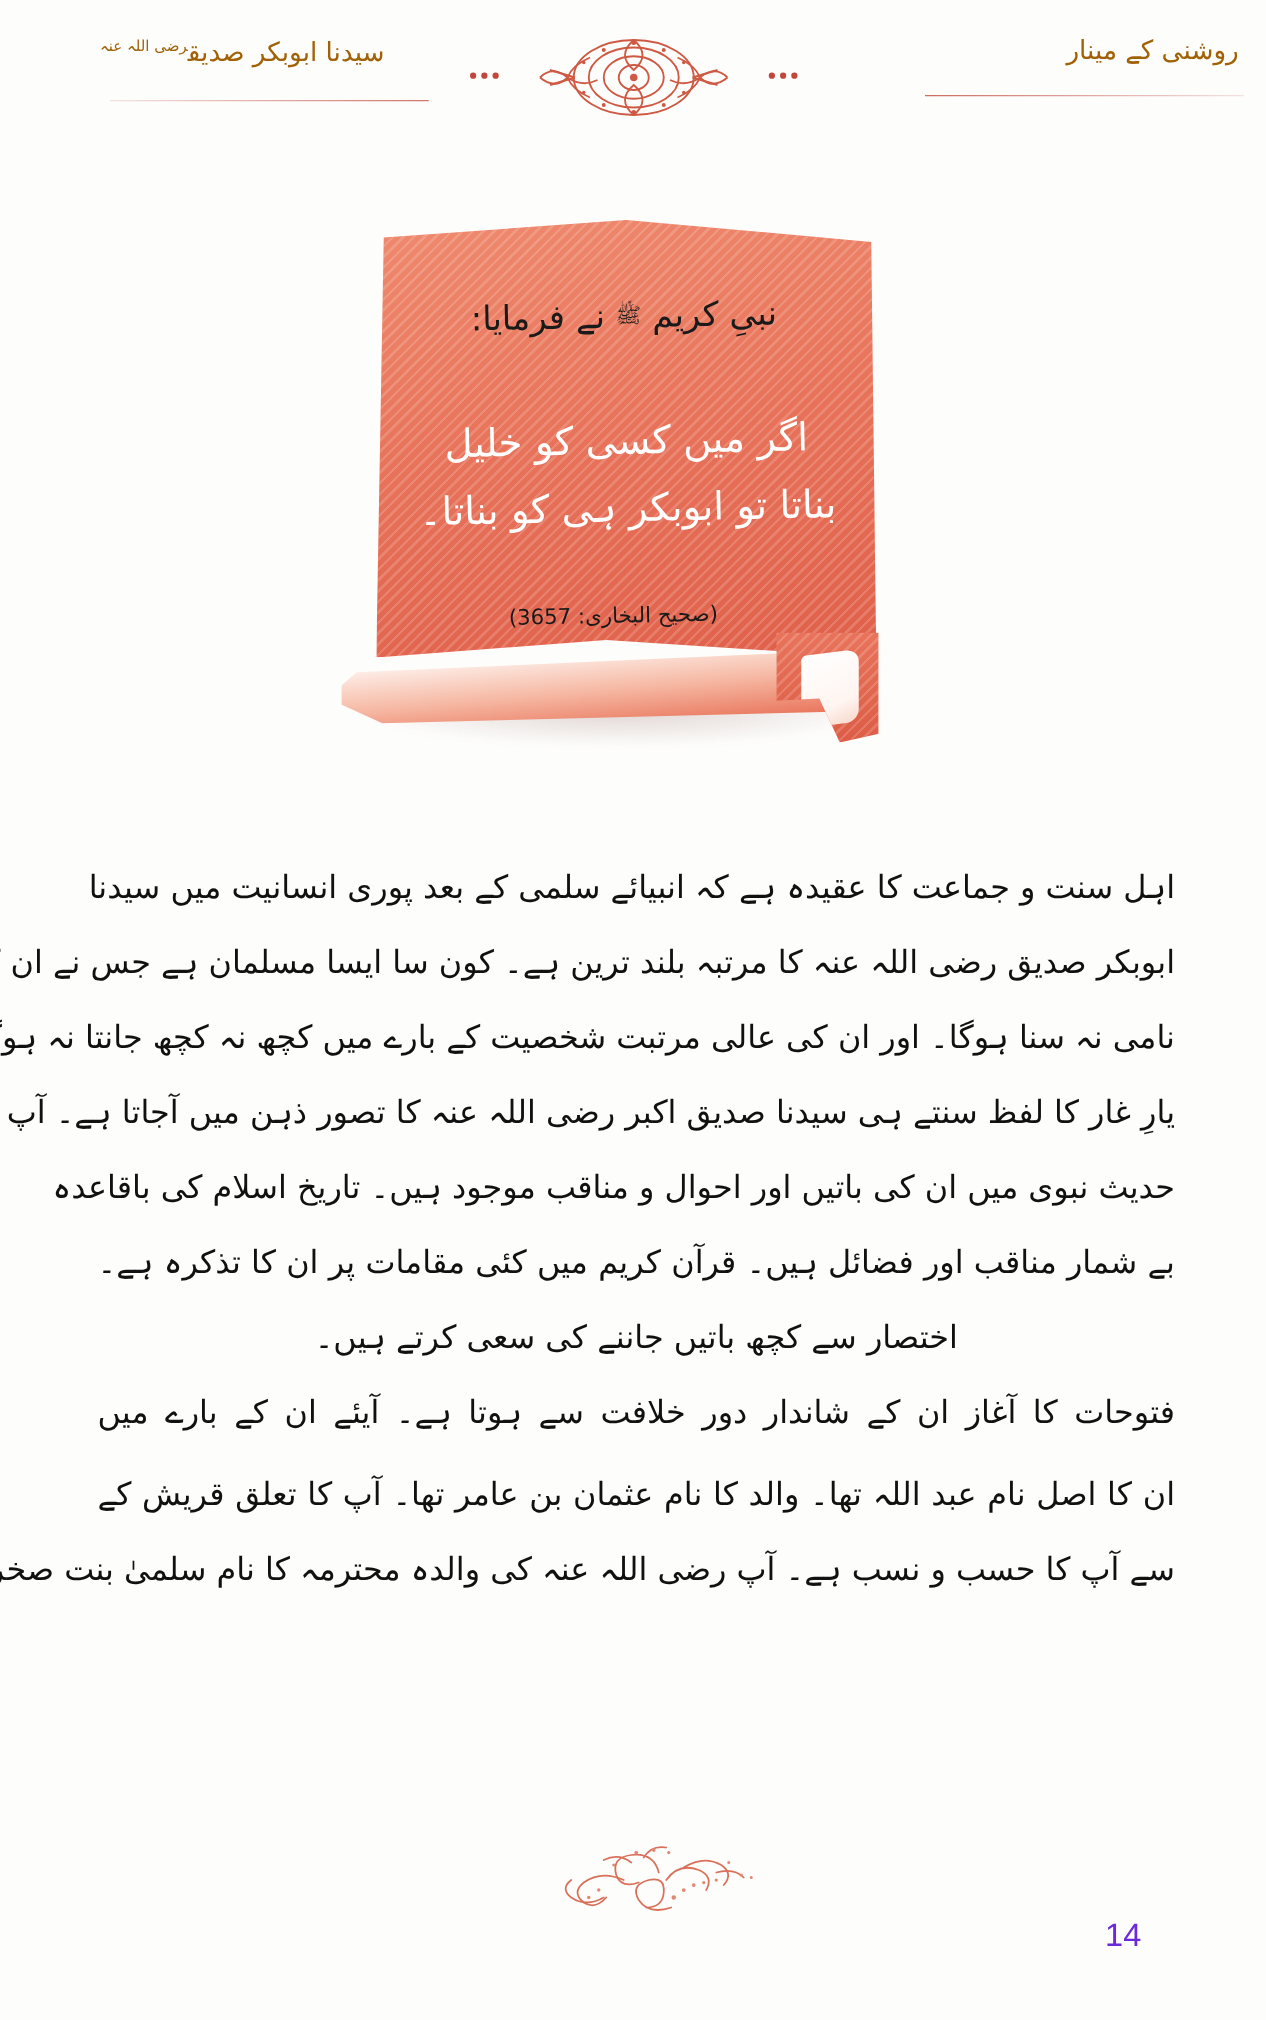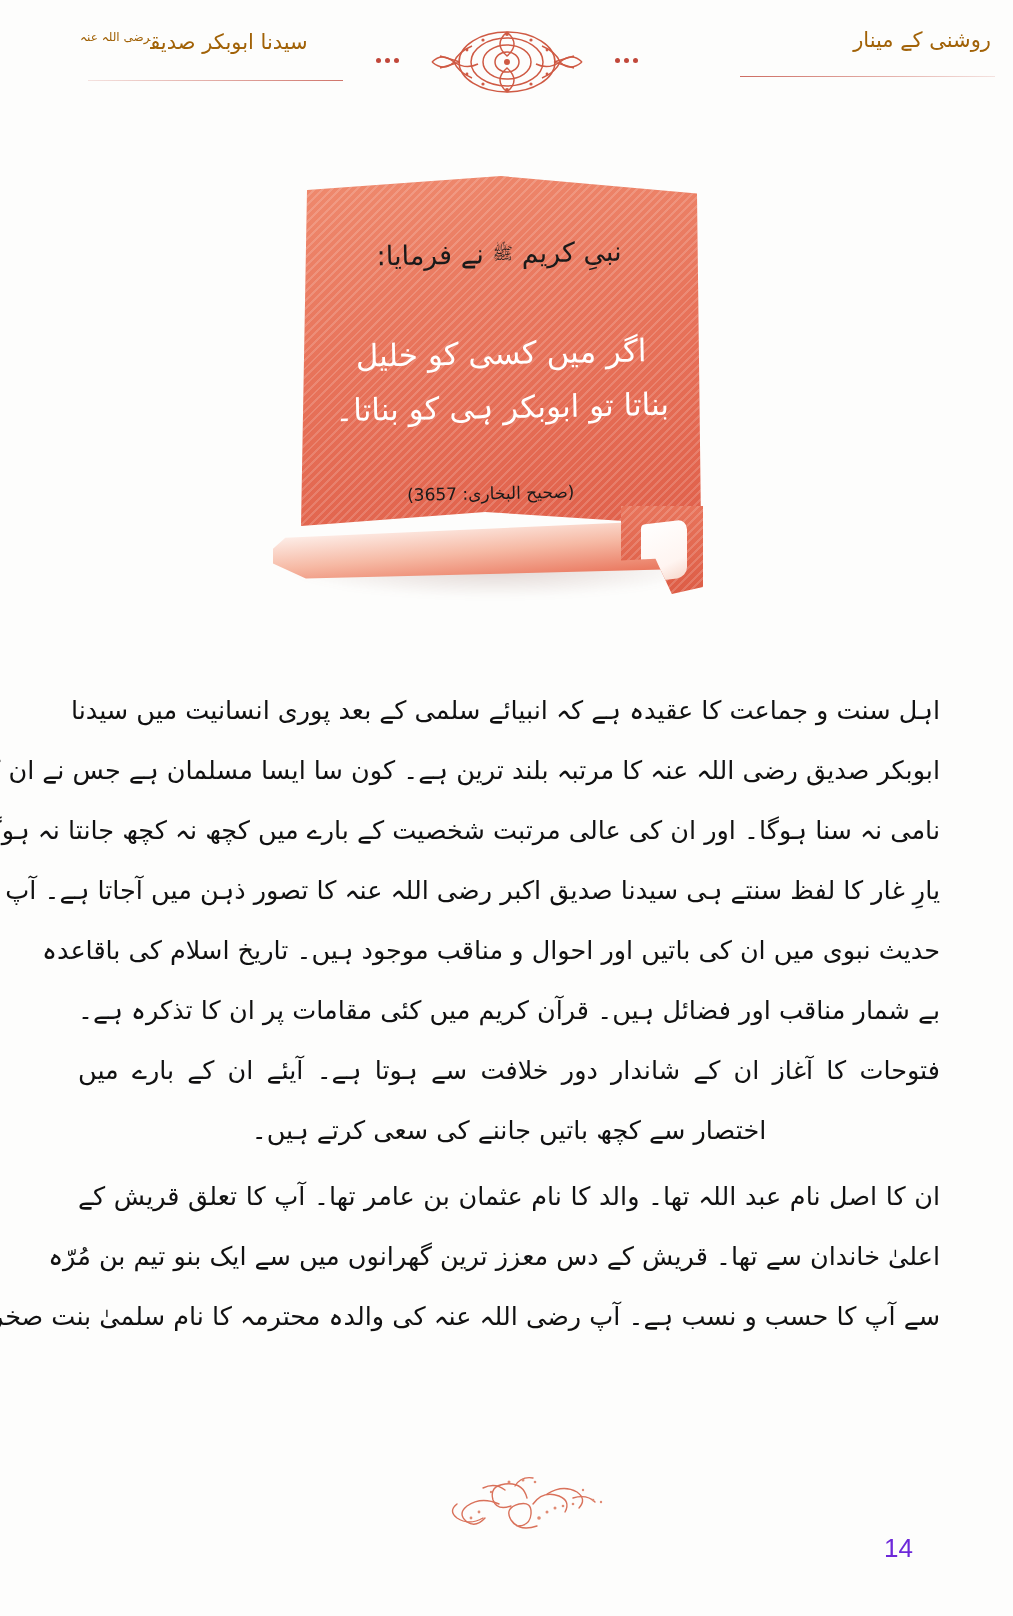--- a/index.html
+++ b/index.html
@@ -341,27 +341,26 @@
 
   <div class="content">
 
     <div class="para">
       <span class="tline first">اہل سنت و جماعت کا عقیدہ ہے کہ انبیائے سلمی کے بعد پوری انسانیت میں سیدنا</span>
       <span class="tline">ابوبکر صدیق رضی اللہ عنہ کا مرتبہ بلند ترین ہے۔ کون سا ایسا مسلمان ہے جس نے ان کا نام</span>
       <span class="tline">نامی نہ سنا ہوگا۔ اور ان کی عالی مرتبت شخصیت کے بارے میں کچھ نہ کچھ جانتا نہ ہوگا۔</span>
       <span class="tline">یارِ غار کا لفظ سنتے ہی سیدنا صدیق اکبر رضی اللہ عنہ کا تصور ذہن میں آجاتا ہے۔ آپ کے</span>
       <span class="tline">حدیث نبوی میں ان کی باتیں اور احوال و مناقب موجود ہیں۔ تاریخ اسلام کی باقاعدہ</span>
       <span class="tline">بے شمار مناقب اور فضائل ہیں۔ قرآن کریم میں کئی مقامات پر ان کا تذکرہ ہے۔</span>
+      <span class="tline lastcenter">اختصار سے کچھ باتیں جاننے کی سعی کرتے ہیں۔</span>
       <span class="tline">فتوحات کا آغاز ان کے شاندار دور خلافت سے ہوتا ہے۔ آیئے ان کے بارے میں</span>
-      <span class="tline lastcenter">اختصار سے کچھ باتیں جاننے کی سعی کرتے ہیں۔</span>
     </div>
 
     <div class="para">
       <span class="tline first">ان کا اصل نام عبد اللہ تھا۔ والد کا نام عثمان بن عامر تھا۔ آپ کا تعلق قریش کے</span>
-      <span class="tline">اعلیٰ خاندان سے تھا۔ قریش کے دس معزز ترین گھرانوں میں سے ایک بنو تیم بن مُرّہ</span>
       <span class="tline">سے آپ کا حسب و نسب ہے۔ آپ رضی اللہ عنہ کی والدہ محترمہ کا نام سلمیٰ بنت صخر اور کنیت</span>
     </div>
   </div>
 
   <div class="footer-orn">
     <svg width="240" height="70" viewBox="0 0 240 70" aria-hidden="true">
       <g fill="none" stroke="#d9715a" stroke-width="1.4" stroke-linecap="round">
         <path d="M150 58 q-18 6 -26 -6 q-7 -12 8 -16 q13 -3 12 10 q-1 12 -14 12"></path>
         <path d="M146 36 q10 -14 26 -8 q12 5 6 16"></path>
         <path d="M140 30 q-4 -16 -22 -14 q-16 2 -12 16 q4 11 18 6"></path>

